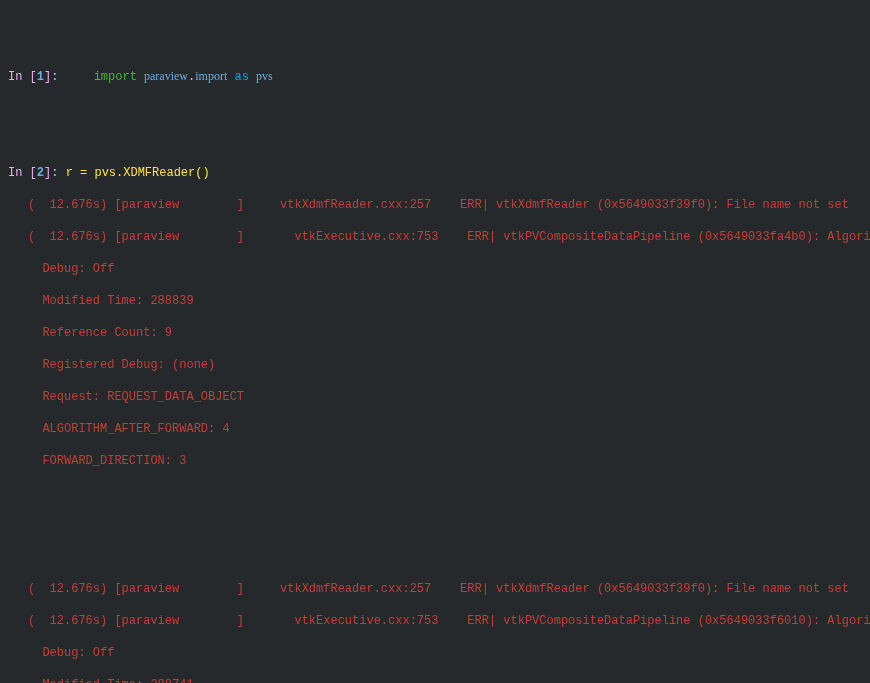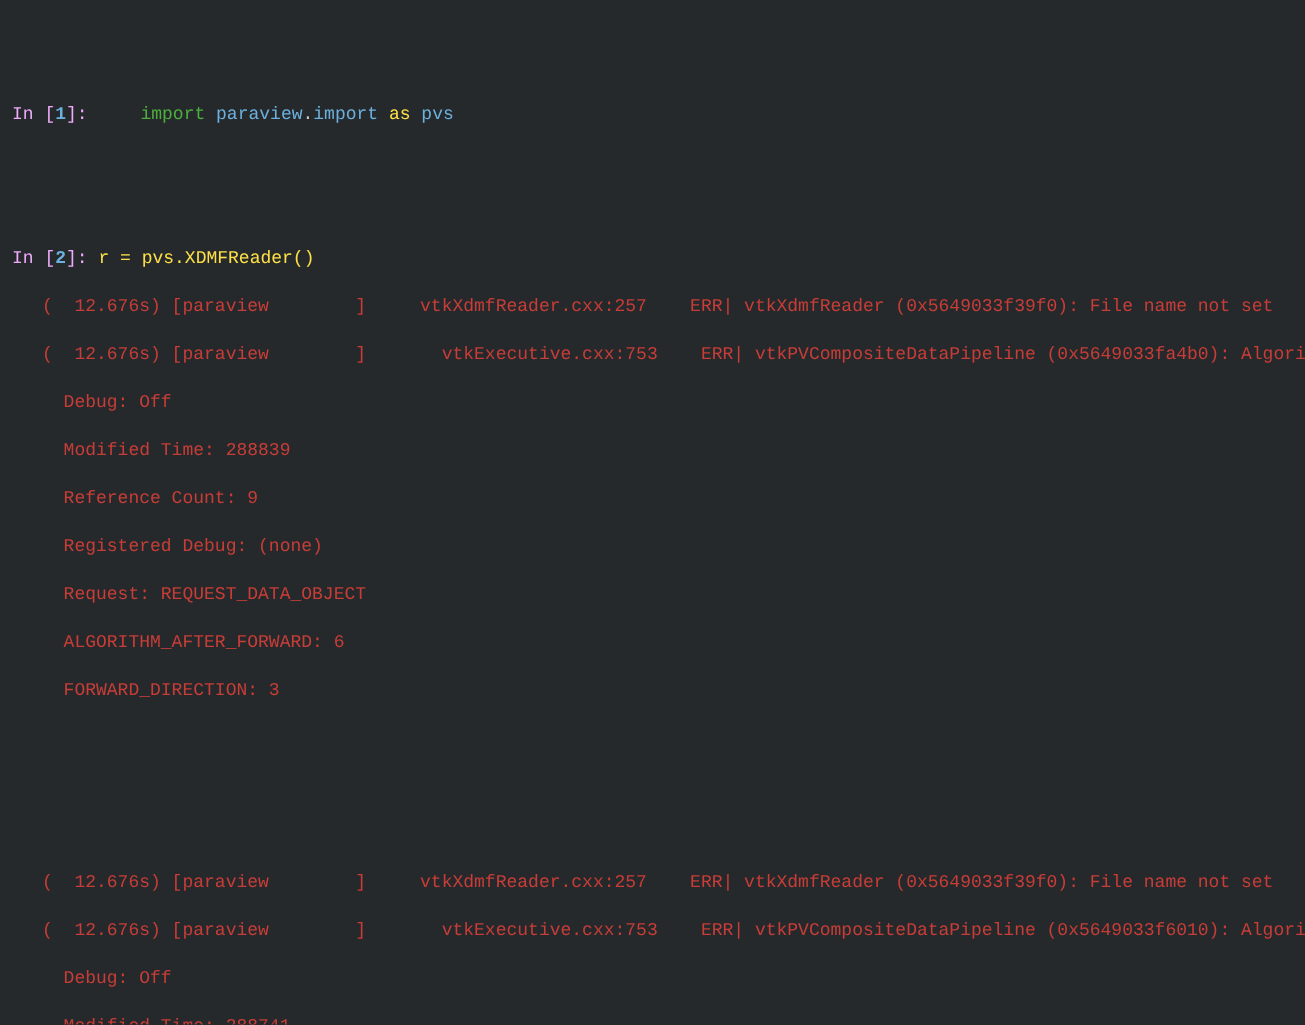--- a/index.html
+++ b/index.html
@@ -15,22 +15,22 @@
       color: #c5c8c6;
       padding: 4px 8px;
       width: 870px;
       height: 683px;
       overflow: hidden;
       white-space: pre;
     }
     .prompt-in { color: #f0abfc; }
     .prompt-num { color: #6cb1de; font-weight: bold; }
     .kw-import { color: #4daf3c; margin-left: 28px; }
-    .module { color: #6cb1de; }
-    .kw-as { color: #fde047; }
+    .module { color: #6cb1de; font-family: Liberation Serif, serif; }
+    .kw-as { color: #0ea5e9; }
     .dot { color: #cccccc; }
     .code { color: #fde047; }
     .err { color: #c83d37; margin-left: 20px; }
     .blank { height: 16px; }
     .line { display: block; }
   </style>
 </head>
 <body>
 
 
@@ -39,21 +39,21 @@
 <div class="blank"></div>
 <div class="blank"></div>
 <span class="line"><span class="prompt-in">In [</span><span class="prompt-num">2</span><span class="prompt-in">]: </span><span class="code">r = pvs.XDMFReader()</span></span>
 <span class="line err">(  12.676s) [paraview        ]     vtkXdmfReader.cxx:257    ERR| vtkXdmfReader (0x5649033f39f0): File name not set</span>
 <span class="line err">(  12.676s) [paraview        ]       vtkExecutive.cxx:753    ERR| vtkPVCompositeDataPipeline (0x5649033fa4b0): Algorithm vt</span>
 <span class="line err">  Debug: Off</span>
 <span class="line err">  Modified Time: 288839</span>
 <span class="line err">  Reference Count: 9</span>
 <span class="line err">  Registered Debug: (none)</span>
 <span class="line err">  Request: REQUEST_DATA_OBJECT</span>
-<span class="line err">  ALGORITHM_AFTER_FORWARD: 6</span>
+<span class="line err">  ALGORITHM_AFTER_FORWARD: 4</span>
 <span class="line err">  FORWARD_DIRECTION: 3</span>
 <div class="blank"></div>
 <div class="blank"></div>
 <div class="blank"></div>
 <span class="line err">(  12.676s) [paraview        ]     vtkXdmfReader.cxx:257    ERR| vtkXdmfReader (0x5649033f39f0): File name not set</span>
 <span class="line err">(  12.676s) [paraview        ]       vtkExecutive.cxx:753    ERR| vtkPVCompositeDataPipeline (0x5649033f6010): Algorithm vt</span>
 <span class="line err">  Debug: Off</span>
 <span class="line err">  Modified Time: 288741</span>
 
 

